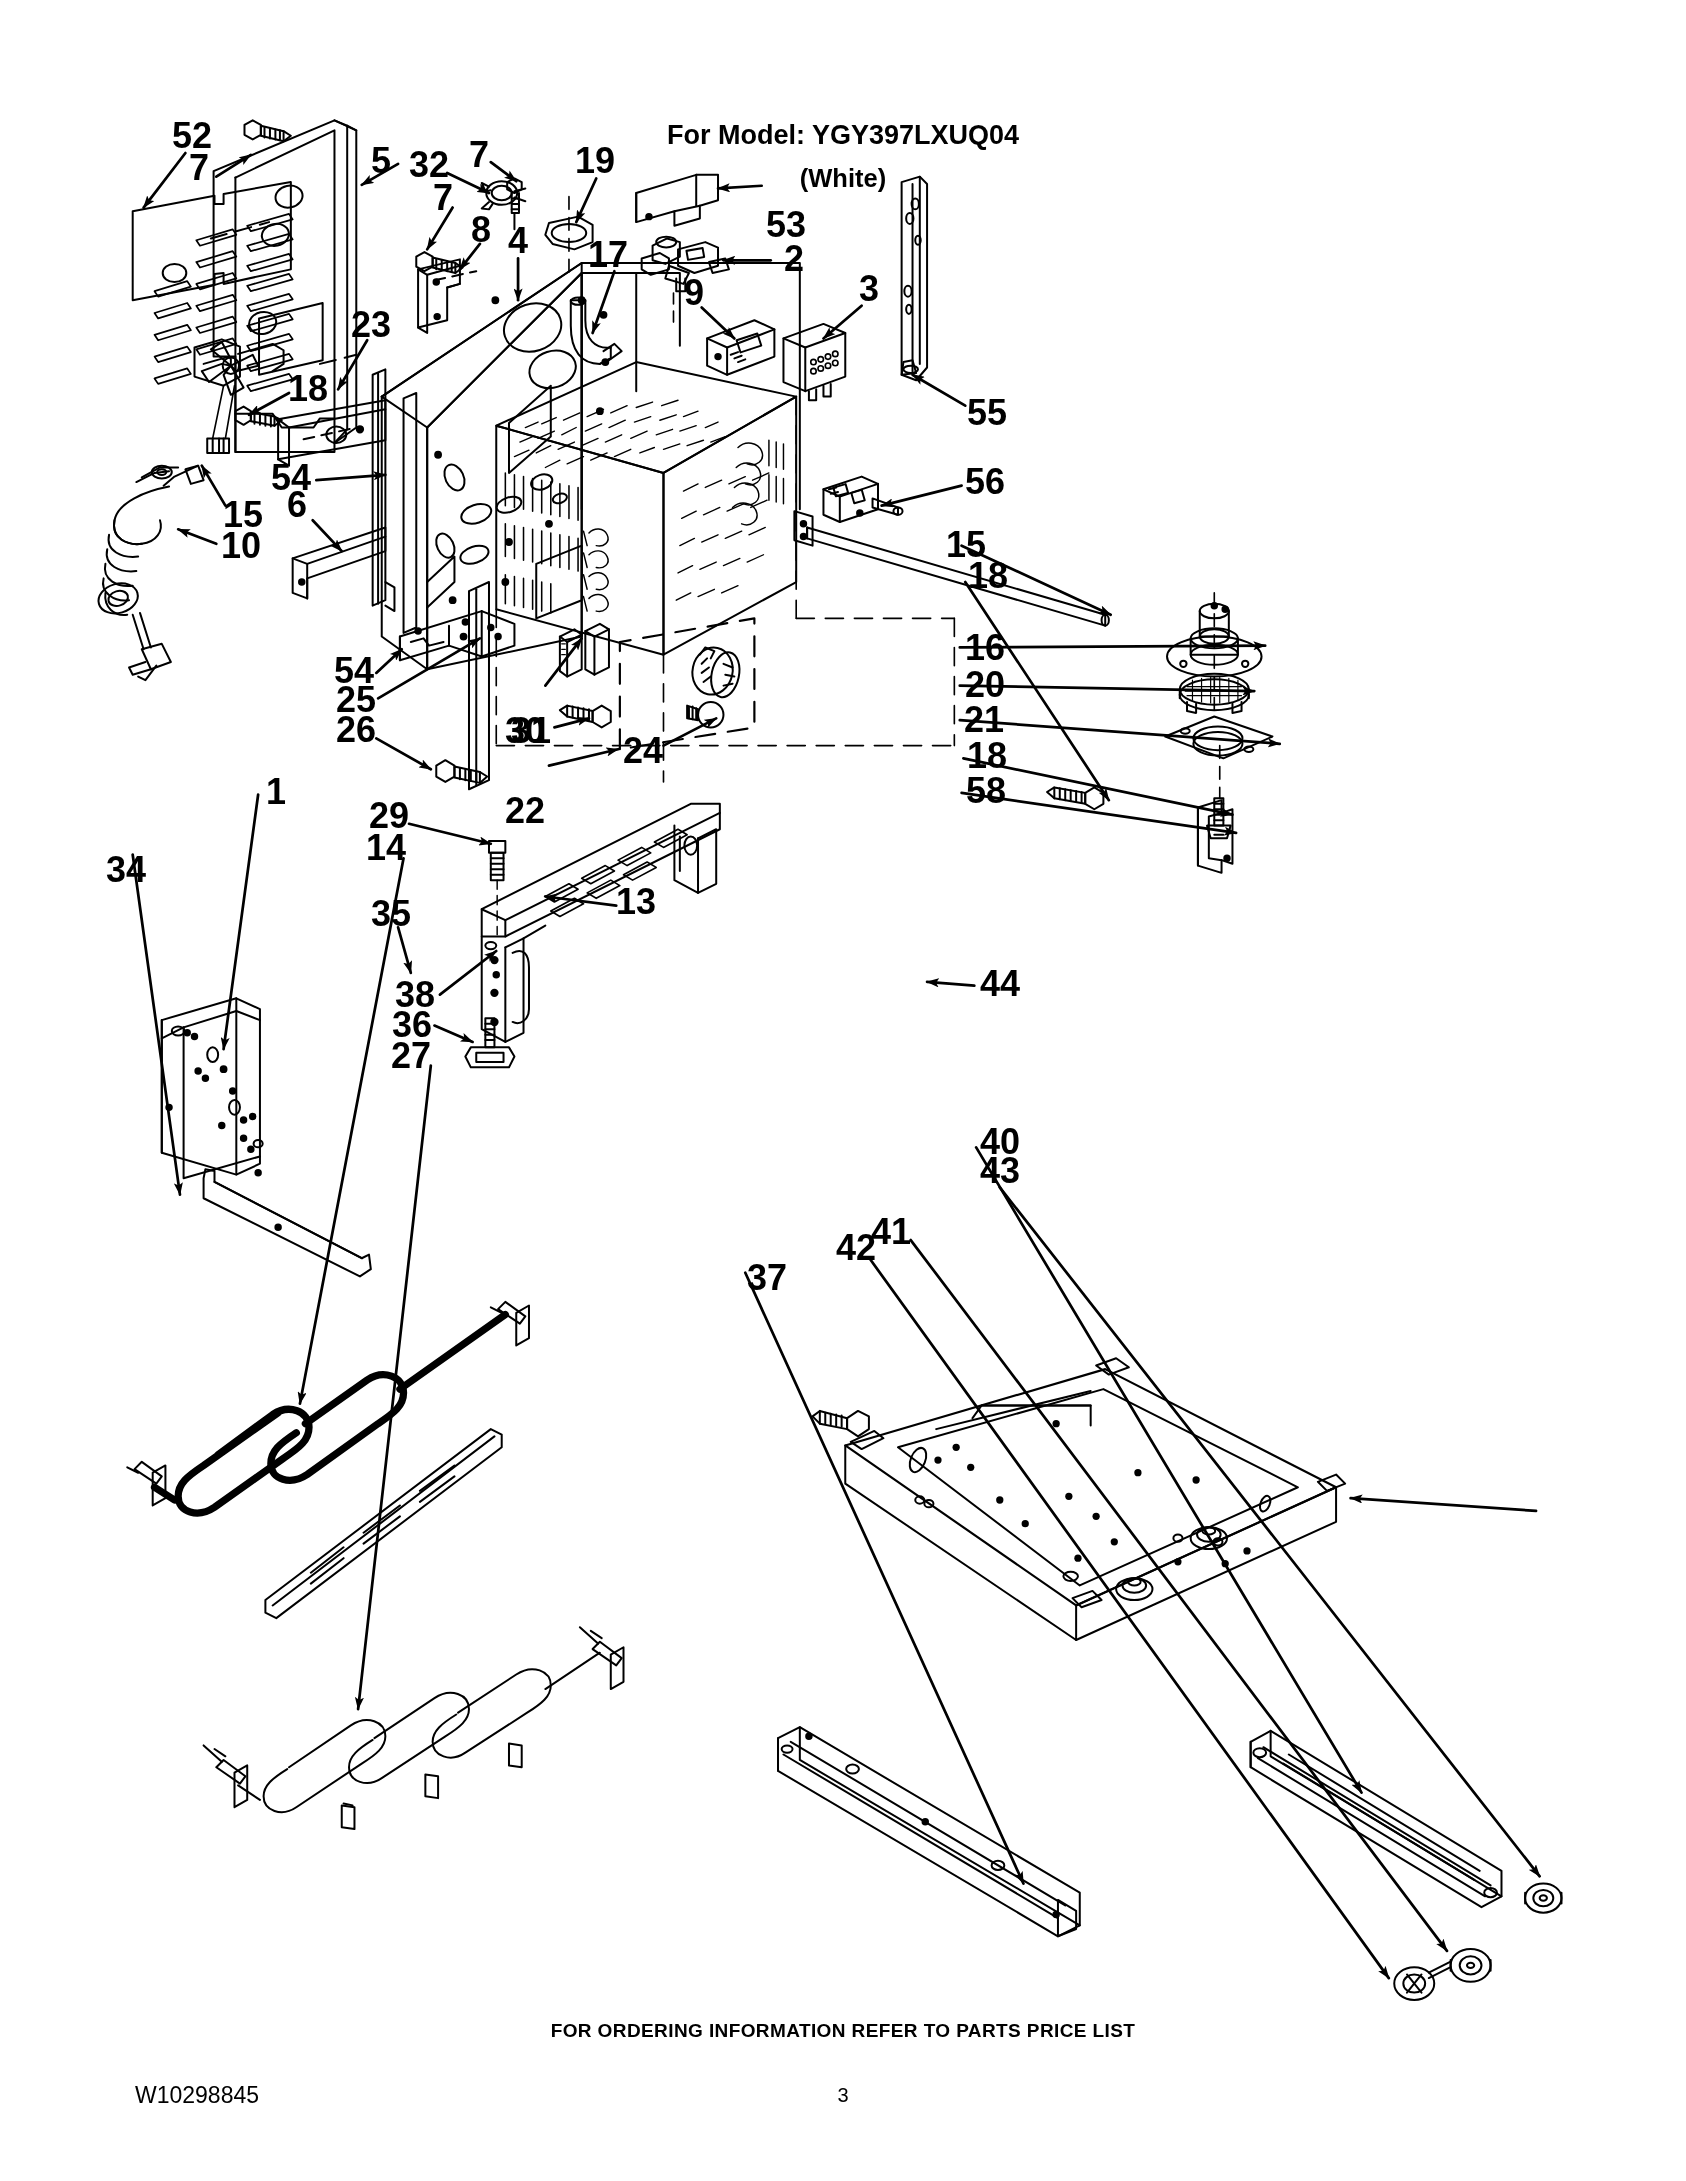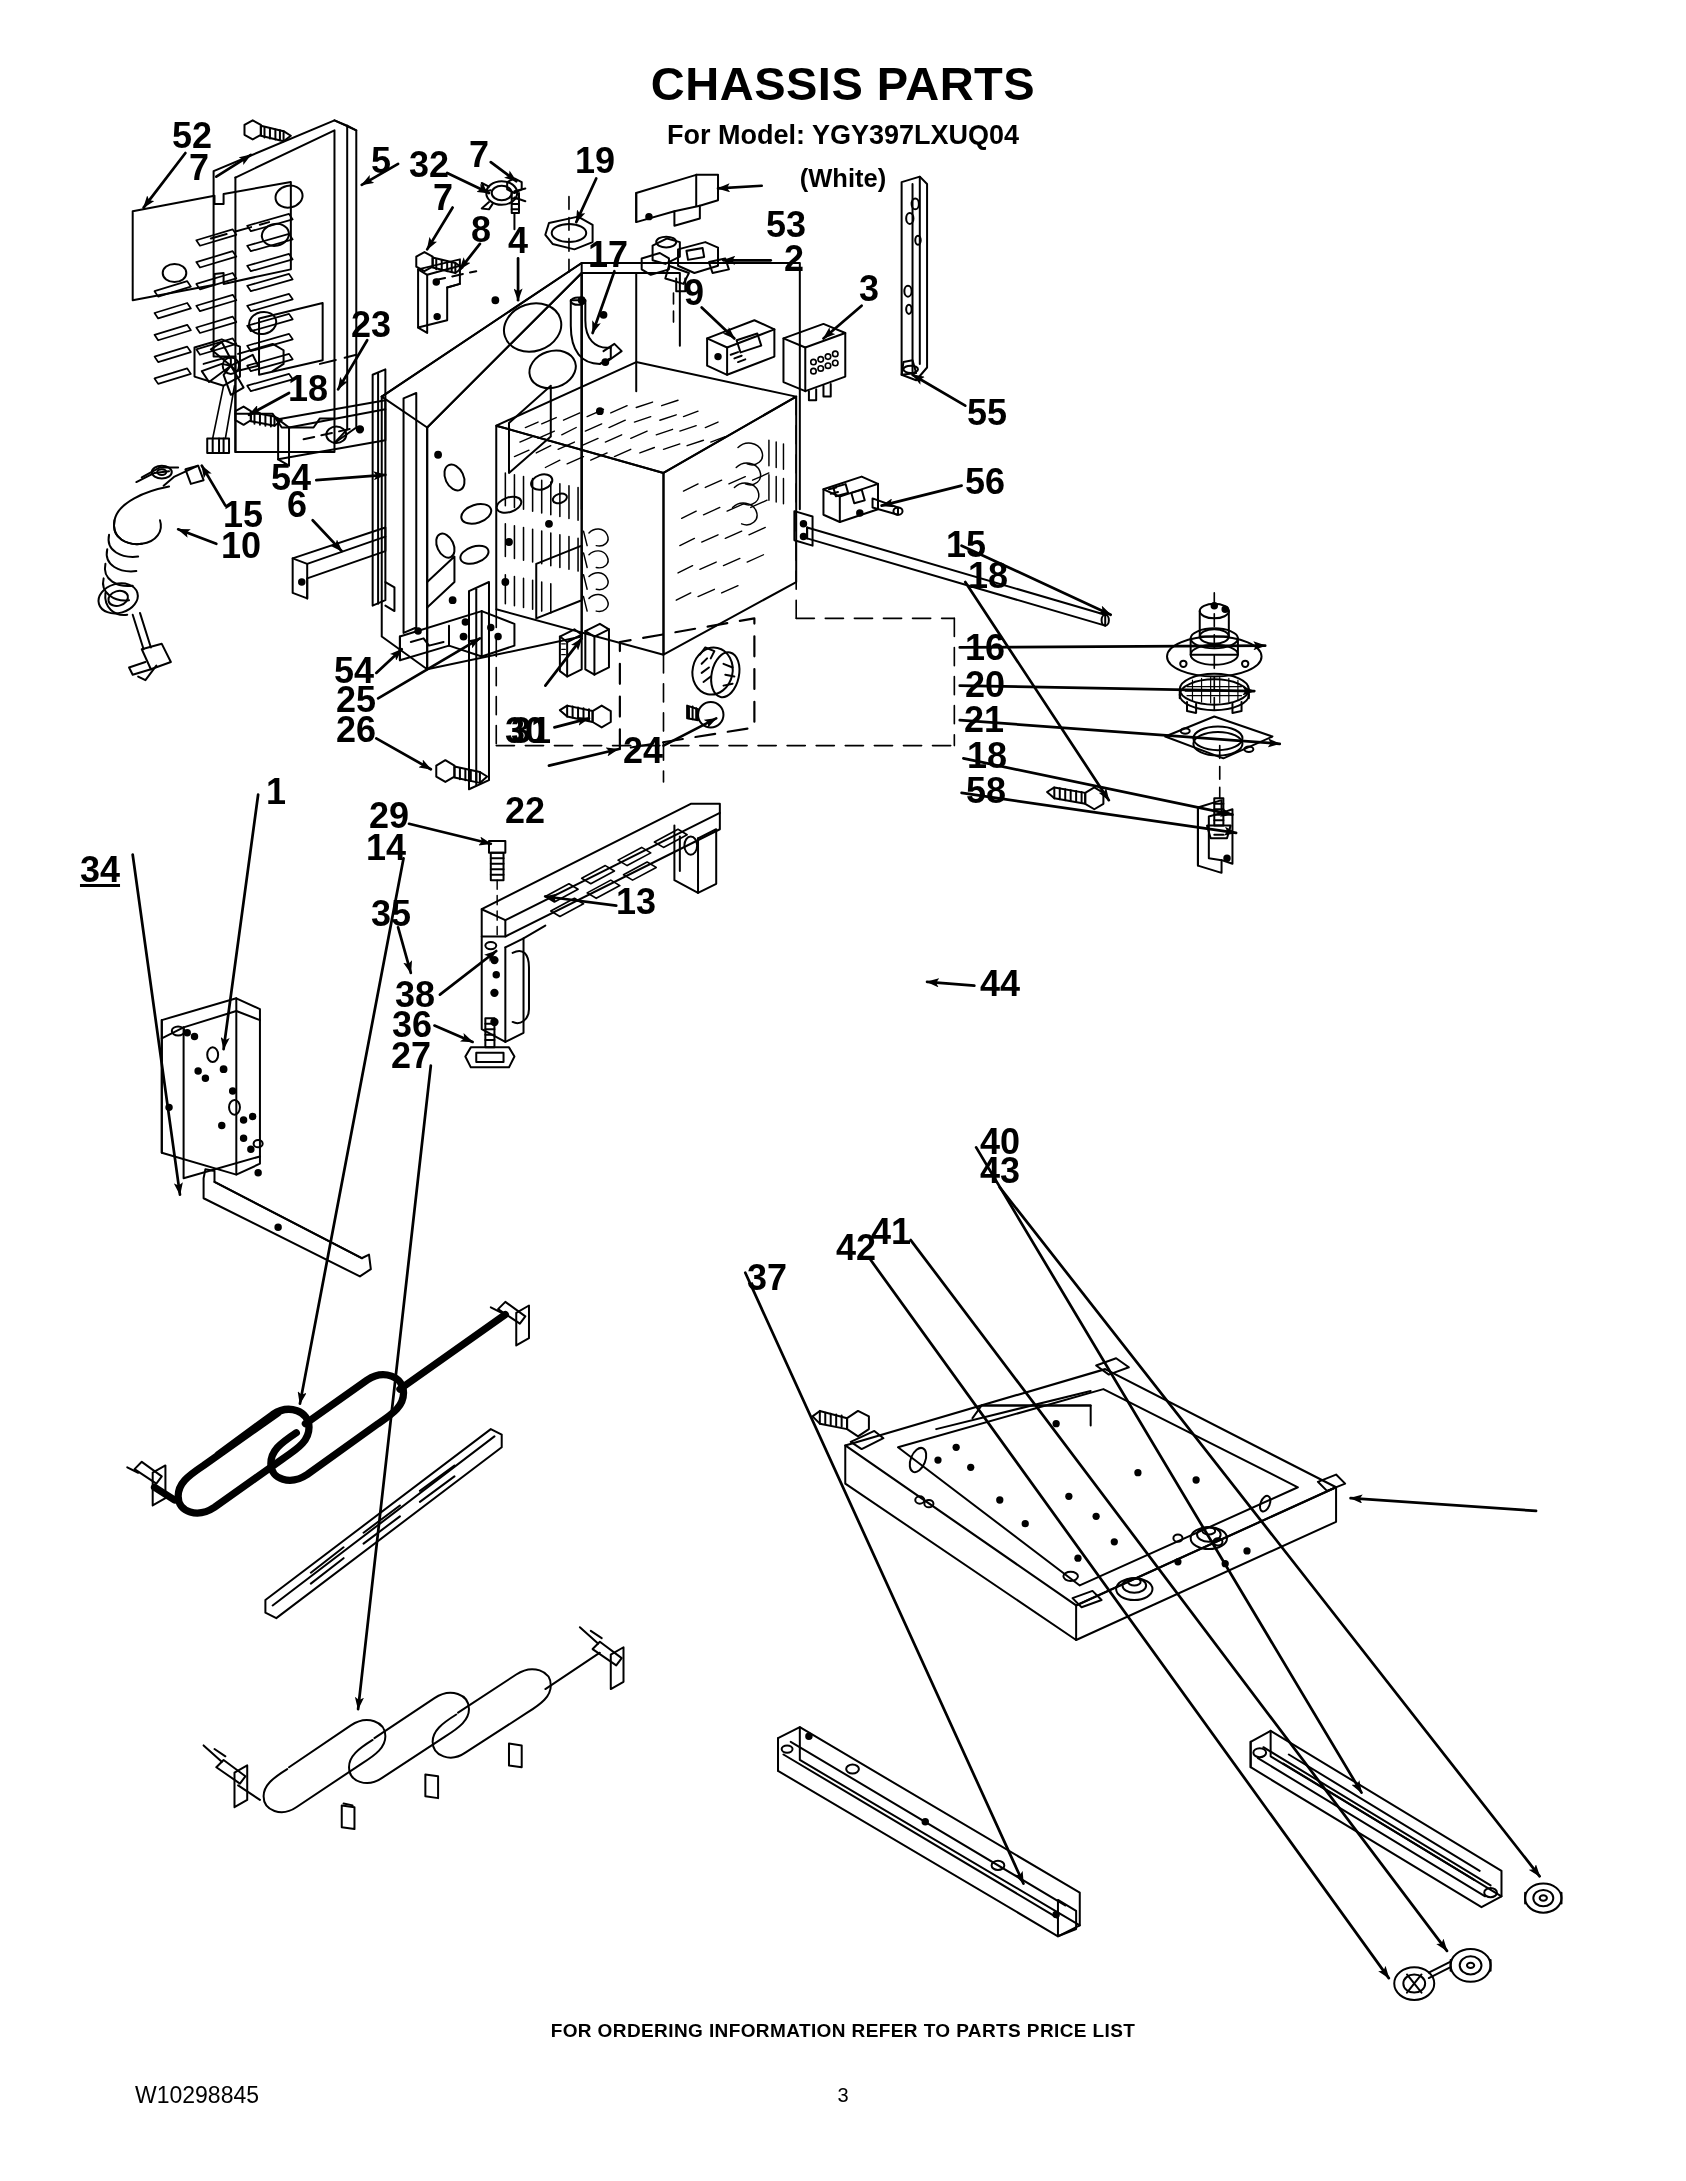--- a/index.html
+++ b/index.html
@@ -28,21 +28,20 @@
 
   
   #art{position:absolute;left:0;top:0;width:1686px;height:2182px;}
   #art svg{display:block;}
 </style>
 </head>
 <body>
 
 <div id="sheet">
 
-  <div class="hdr" id="doc-title">CHASSIS PARTS</div>
   <div class="hdr" id="doc-model">For Model: YGY397LXUQ04</div>
   <div class="hdr" id="doc-variant">(White)</div>
 
   <div id="art">
   <svg viewBox="0 0 1855 2400" width="1686" height="2182" xmlns="http://www.w3.org/2000/svg" fill="none" stroke="#000" stroke-width="2.2" stroke-linecap="round" stroke-linejoin="round">
 
     <defs>
       <marker id="ah" markerWidth="14" markerHeight="10" refX="13" refY="5" orient="auto" markerUnits="userSpaceOnUse">
         <path d="M0,0 L14,5 L0,10 L3,5 Z" fill="#000" stroke="none"></path>
       </marker>
@@ -856,21 +855,21 @@
       <div class="callout" style="left: 354px; top: 671px;">54</div>
       <div class="callout" style="left: 356px; top: 700px;">25</div>
       <div class="callout" style="left: 356px; top: 730px;">26</div>
       <div class="callout" style="left: 525px; top: 699px; margin-top: 32px;">30</div>
       <div class="callout" style="left: 531px; top: 731px;">31</div>
       <div class="callout" style="left: 525px; top: 764px; margin-top: 47px;">22</div>
       <div class="callout" style="left: 643px; top: 751px;">24</div>
       <div class="callout" style="left: 987px; top: 756px;">18</div>
       <div class="callout" style="left: 986px; top: 791px;">58</div>
       <div class="callout" style="left: 276px; top: 792px;">1</div>
-      <div class="callout" style="left: 100px; top: 870px; text-decoration: underline;">34</div>
+      <div class="callout" style="left: 126px; top: 870px;">34</div>
       <div class="callout" style="left: 389px; top: 816px;">29</div>
       <div class="callout" style="left: 386px; top: 848px;">14</div>
       <div class="callout" style="left: 636px; top: 902px;">13</div>
       <div class="callout" style="left: 391px; top: 914px;">35</div>
       <div class="callout" style="left: 415px; top: 995px;">38</div>
       <div class="callout" style="left: 412px; top: 1025px;">36</div>
       <div class="callout" style="left: 411px; top: 1056px;">27</div>
       <div class="callout" style="left: 1000px; top: 984px;">44</div>
       <div class="callout" style="left: 1000px; top: 1142px;">40</div>
       <div class="callout" style="left: 1000px; top: 1171px;">43</div>

